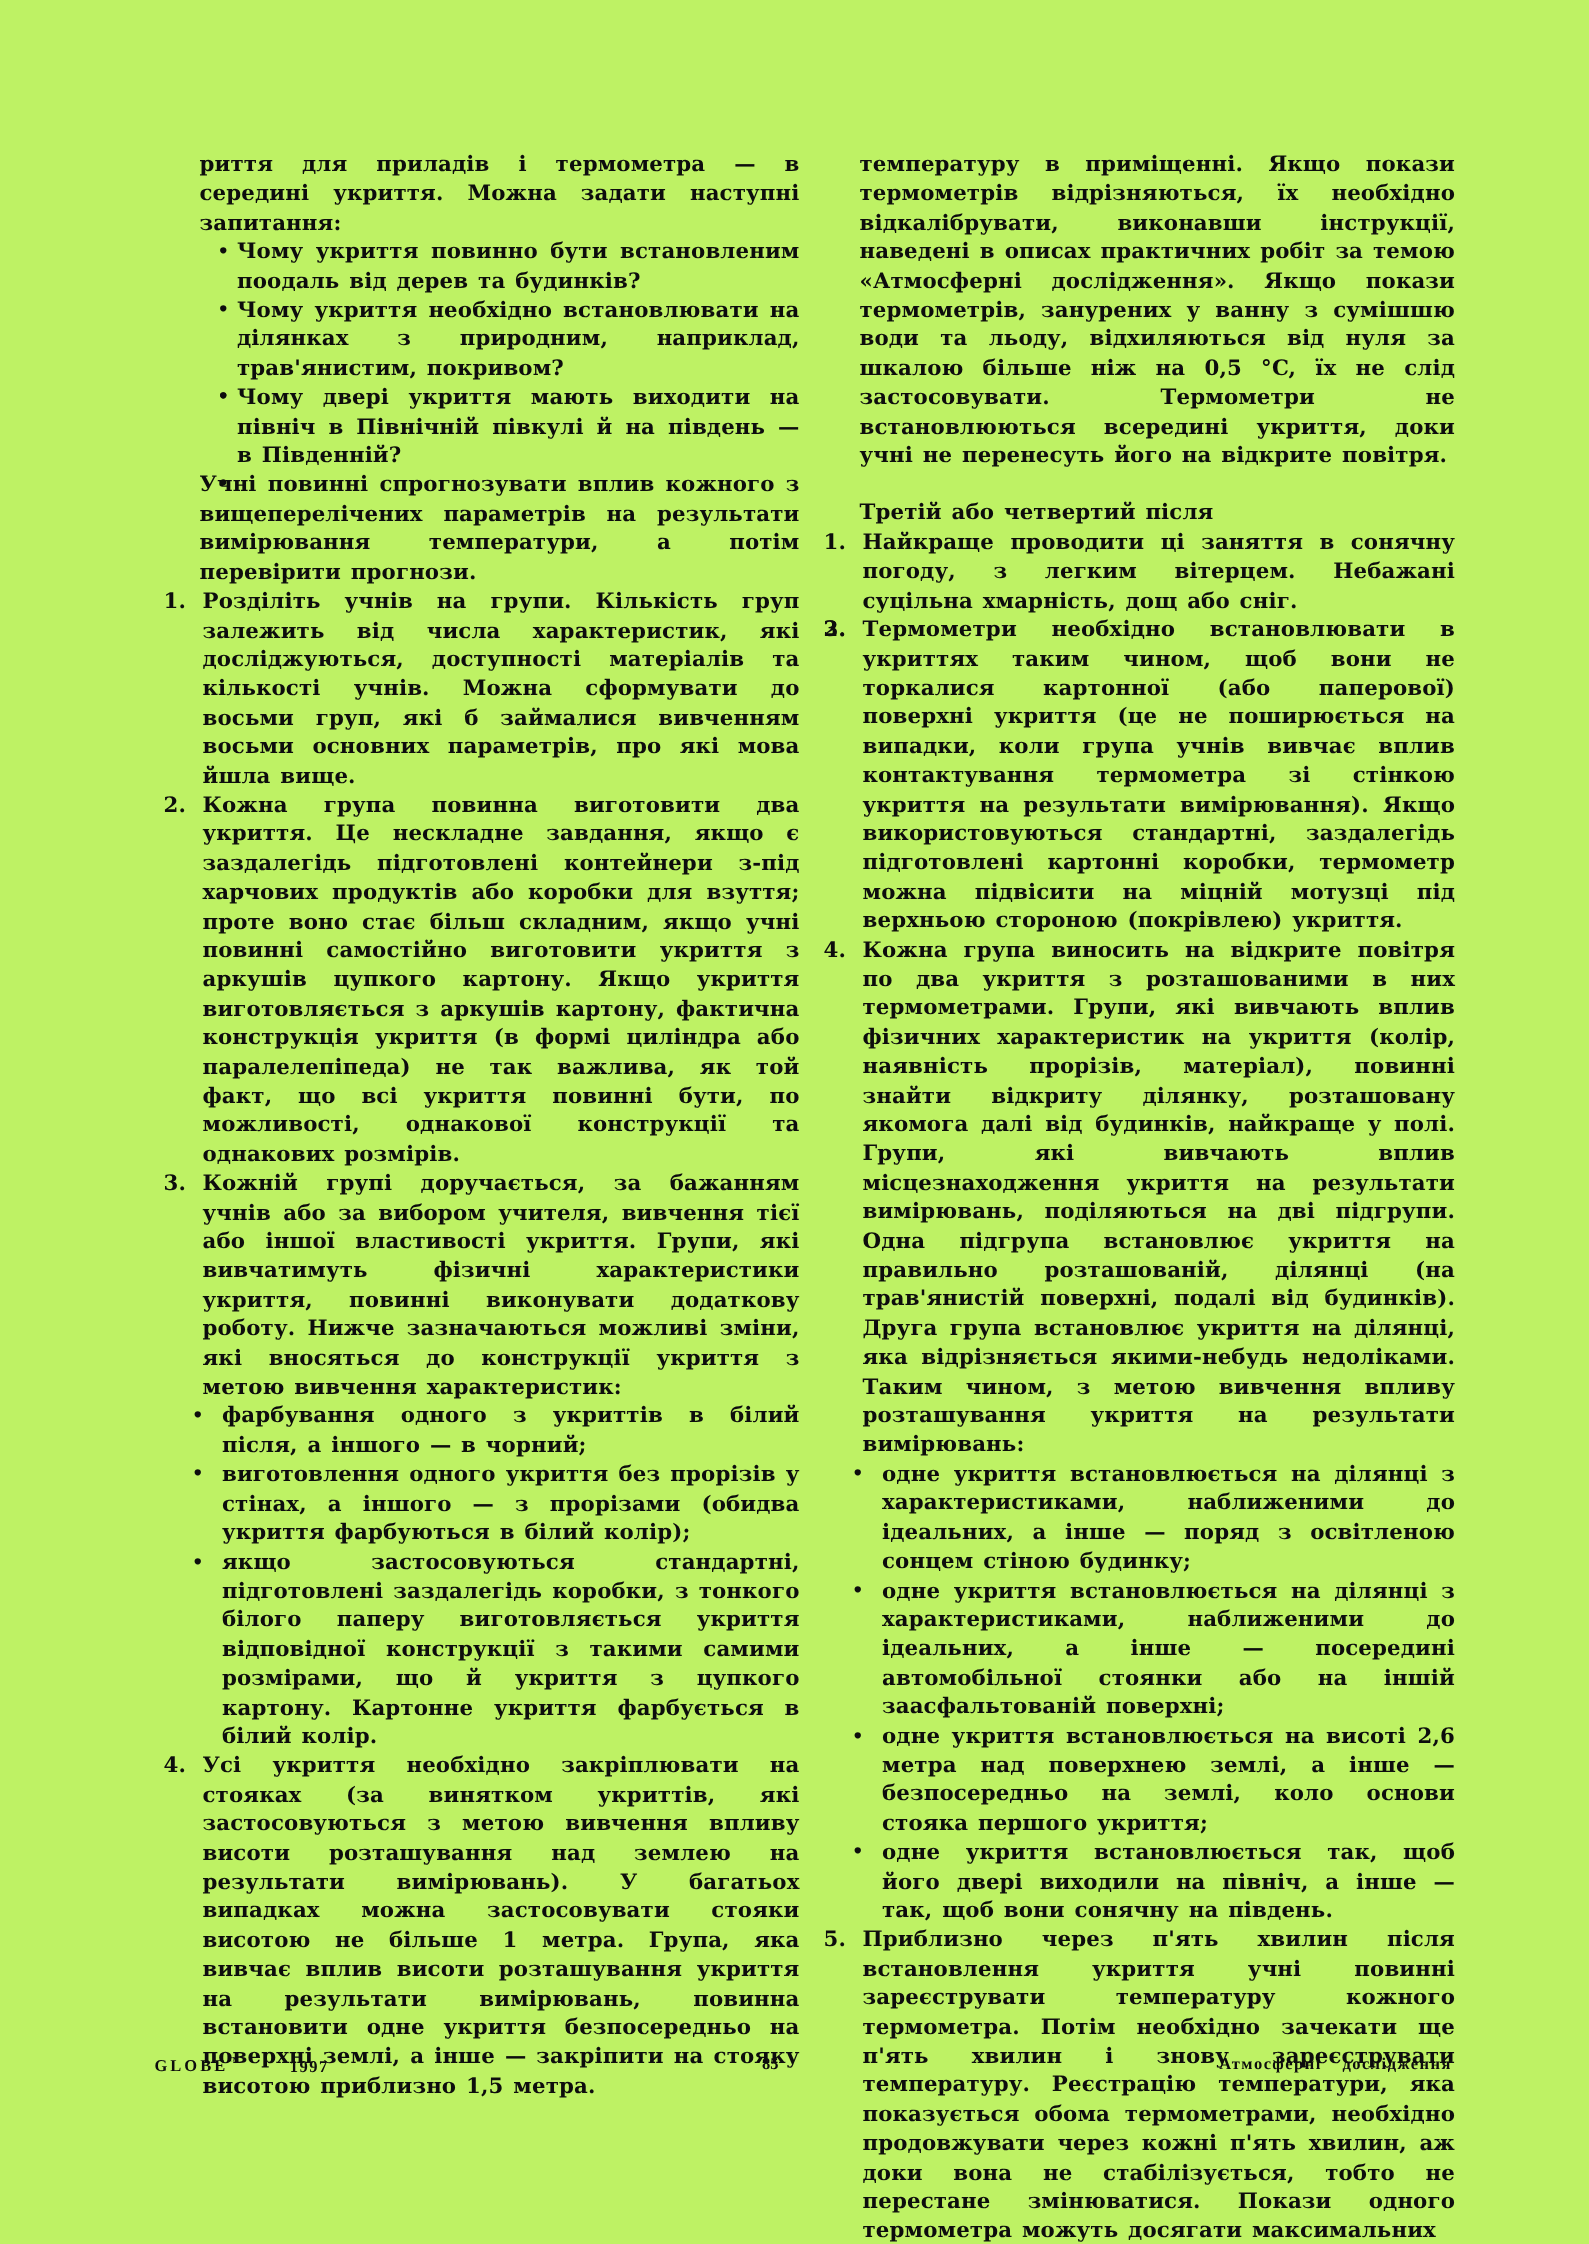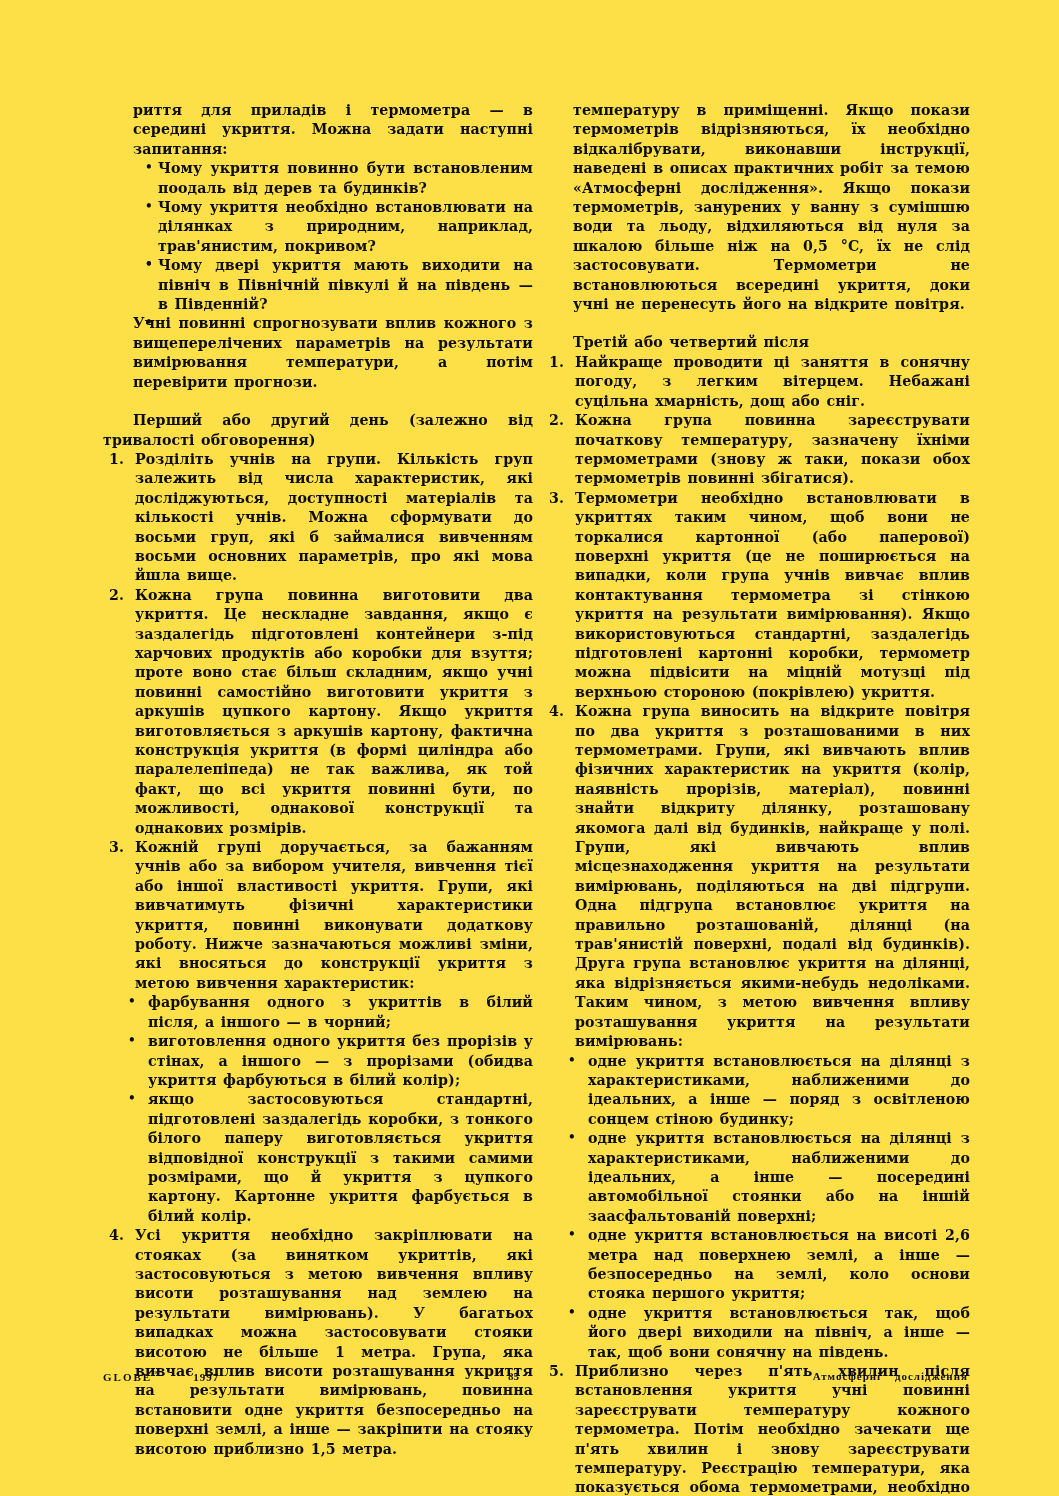--- a/index.html
+++ b/index.html
@@ -1,19 +1,19 @@
 <!DOCTYPE html>
 <html><head>
 <meta charset="utf-8">
 <style>
   html,body{margin:0;padding:0;background:#9a9a9a;}
   .page{
     position:relative;
     width:1059px;height:1496px;
-    background:#fde047;
+    background:#bef264;
     font-family:"DejaVu Serif","Liberation Serif",serif;
     font-weight:bold;
     color:#0d0d0d;
     overflow:hidden;
   }
   .col{
     position:absolute;top:101px;
     font-size:14.2px;line-height:19.4px;
     text-align:justify;
     letter-spacing:0.1px;
@@ -68,21 +68,20 @@
         <span class="q-marker">•</span>
         <span>Чому двері укриття мають виходити на північ в Північній півкулі й на південь — в Південній?</span>
       </div>
       <div class="q">
         <span class="q-marker">•</span>
       </div>
     </div>
 
     <p class="para-indent">Учні повинні спрогнозувати вплив кожного з вищеперелічених параметрів на результати вимірювання температури, а потім перевірити прогнози.</p>
 
-    <p class="heading">Перший або другий день (залежно від тривалості обговорення)</p>
 
     <div>
       <div class="step">
         <span class="step-num">1.</span>
         <span>Розділіть учнів на групи. Кількість груп залежить від числа характеристик, які досліджуються, доступності матеріалів та кількості учнів. Можна сформувати до восьми груп, які б займалися вивченням восьми основних параметрів, про які мова йшла вище.</span>
       </div>
       <div class="step">
         <span class="step-num">2.</span>
         <span>Кожна група повинна виготовити два укриття. Це нескладне завдання, якщо є заздалегідь підготовлені контейнери з-під харчових продуктів або коробки для взуття; проте воно стає більш складним, якщо учні повинні самостійно виготовити укриття з аркушів цупкого картону. Якщо укриття виготовляється з аркушів картону, фактична конструкція укриття (в формі циліндра або паралелепіпеда) не так важлива, як той факт, що всі укриття повинні бути, по можливості, однакової конструкції та однакових розмірів.</span>
       </div>
@@ -115,21 +114,20 @@
 
     <p class="heading">Третій або четвертий після</p>
 
     <div>
       <div class="step">
         <span class="step-num">1.</span>
         <span>Найкраще проводити ці заняття в сонячну погоду, з легким вітерцем. Небажані суцільна хмарність, дощ або сніг.</span>
       </div>
       <div class="step">
         <span class="step-num">2.</span>
-        <span>Кожна група повинна зареєструвати початкову температуру, зазначену їхніми термометрами (знову ж таки, покази обох термометрів повинні збігатися).</span>
       </div>
       <div class="step">
         <span class="step-num">3.</span>
         <span>Термометри необхідно встановлювати в укриттях таким чином, щоб вони не торкалися картонної (або паперової) поверхні укриття (це не поширюється на випадки, коли група учнів вивчає вплив контактування термометра зі стінкою укриття на результати вимірювання). Якщо використовуються стандартні, заздалегідь підготовлені картонні коробки, термометр можна підвісити на міцній мотузці під верхньою стороною (покрівлею) укриття.</span>
       </div>
       <div class="step">
         <span class="step-num">4.</span>
         <span>Кожна група виносить на відкрите повітря по два укриття з розташованими в них термометрами. Групи, які вивчають вплив фізичних характеристик на укриття (колір, наявність прорізів, матеріал), повинні знайти відкриту ділянку, розташовану якомога далі від будинків, найкраще у полі. Групи, які вивчають вплив місцезнаходження укриття на результати вимірювань, поділяються на дві підгрупи. Одна підгрупа встановлює укриття на правильно розташованій, ділянці (на трав'янистій поверхні, подалі від будинків). Друга група встановлює укриття на ділянці, яка відрізняється якими-небудь недоліками. Таким чином, з метою вивчення впливу розташування укриття на результати вимірювань:</span>
         <div class="sub">
           <span class="sub-marker">•</span>

